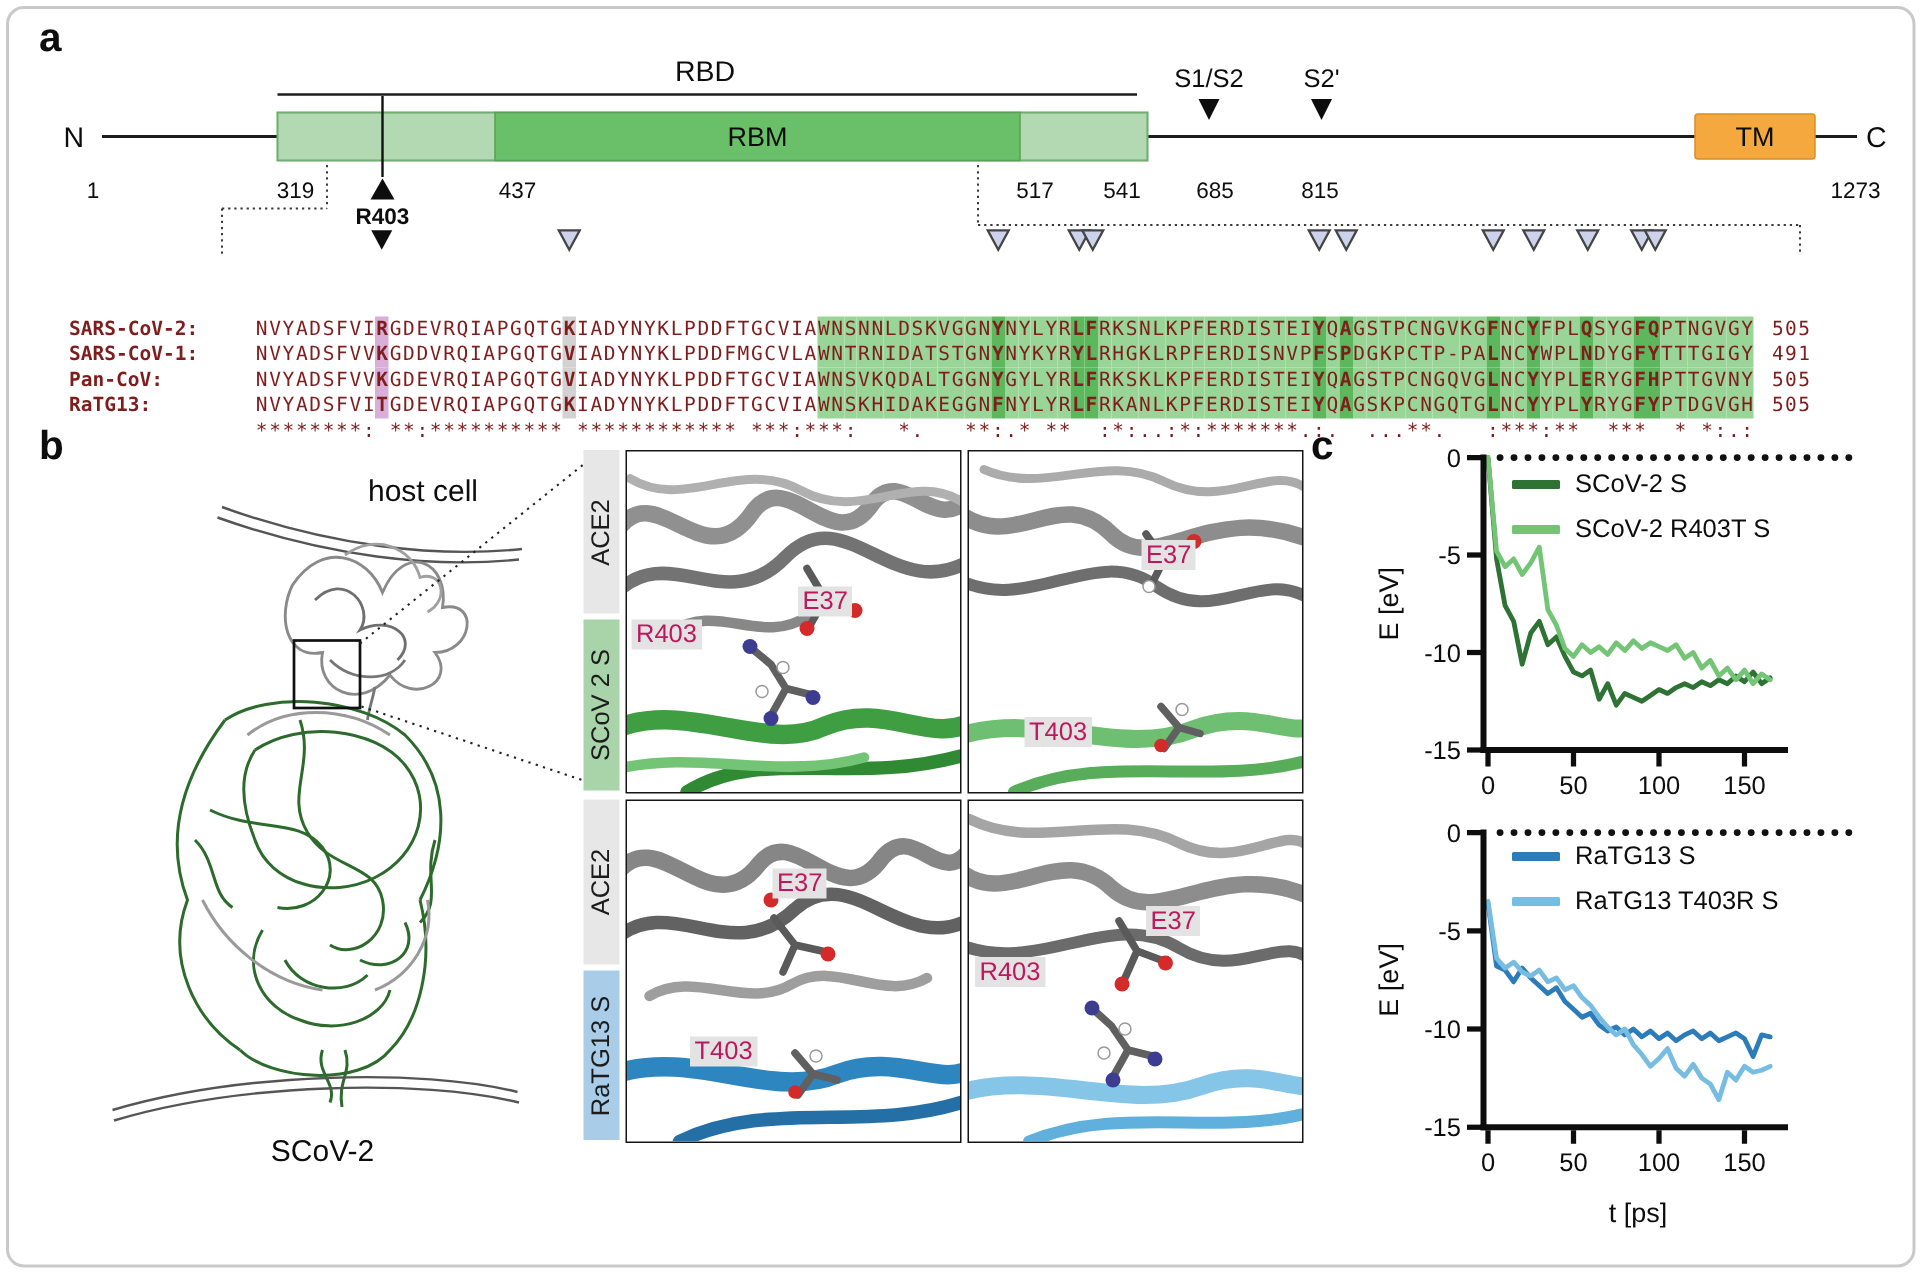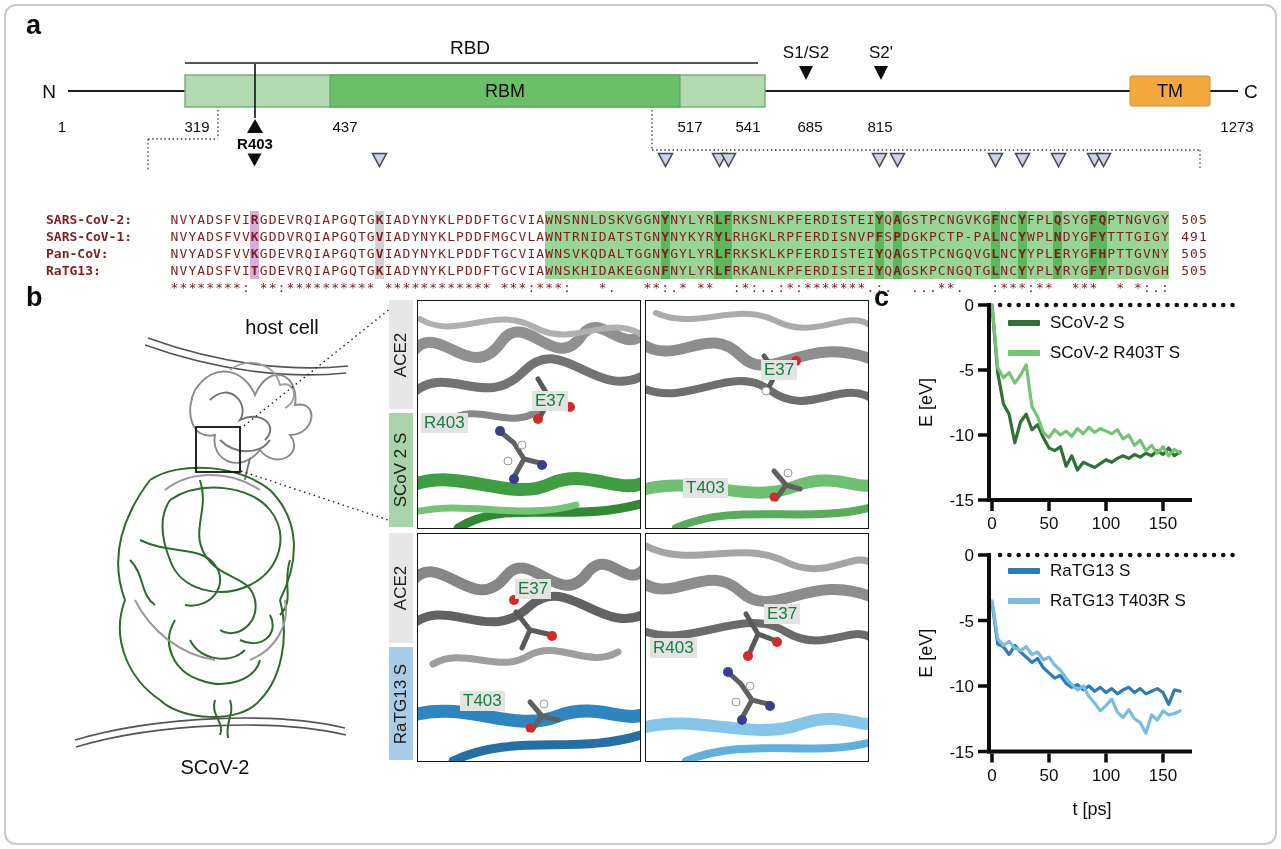--- a/index.html
+++ b/index.html
@@ -22,21 +22,21 @@
   .hl-grey{background:#d2d2d2;}
   
   .inset{position:absolute;border:1.7px solid #151515;background:#fff;overflow:hidden;}
   .inset svg{position:absolute;left:0;top:0;}
   .side{position:absolute;width:24px;display:flex;align-items:center;justify-content:center;
         font-size:17px;color:#1c1c1c;}
   .side>span{transform:rotate(-90deg);white-space:nowrap;display:block;}
   .side.grey{background:#e7e7e7;}
   .side.green{background:#a9d4a9;}
   .side.blue{background:#a9cde8;}
-  .chip{position:absolute;background:#e3e3e3;padding:0 3px;font-size:17px;line-height:1.2;color:#15803d;}
+  .chip{position:absolute;background:#e3e3e3;padding:0 3px;font-size:17px;line-height:1.2;color:#be185d;}
   #tri{position:absolute;left:0;top:0;pointer-events:none;}
   #tri svg{position:absolute;}
 </style>
 </head>
 <body>
 
 <div class="canvas">
   <div class="frame"></div>
 
   <div class="plabel" style="left:26px;top:10px;">a</div>

